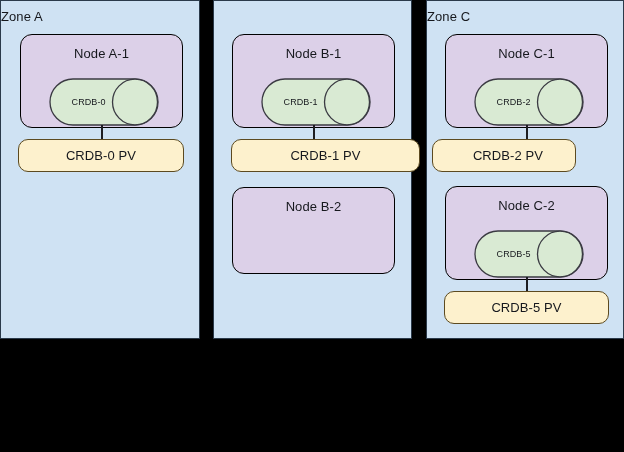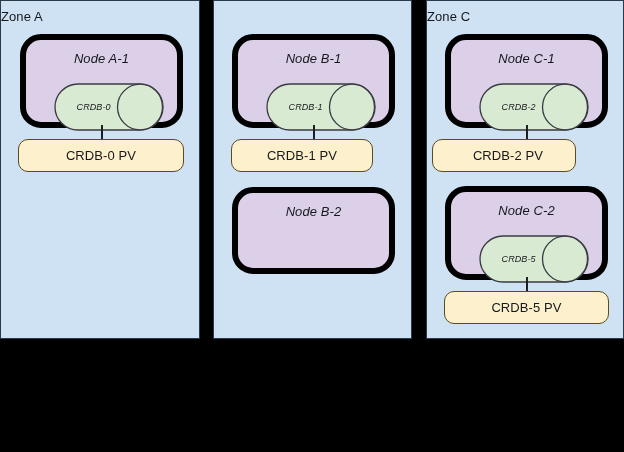--- a/index.html
+++ b/index.html
@@ -41,24 +41,23 @@
     font-size: 13px;
     color: #16181d;
     line-height: 16px;
     letter-spacing: .1px;
   }
 
   
   .node {
     position: absolute;
     background: #dcd0e8;
-    border: 6px solid #000000;
-    border-radius: 21px;
+    border: 1px solid #000000;
+    border-radius: 12px;
     box-sizing: border-box;
-    font-style: italic;
   }
   .node-title {
     position: absolute;
     left: 0;
     right: 0;
     top: 11px;
     text-align: center;
     font-size: 13px;
     color: #16181d;
     line-height: 16px;
@@ -157,21 +156,21 @@
           <ellipse cx="86" cy="24" rx="22.5" ry="22.8" fill="#d9ead3" stroke="#3a3a42" stroke-width="1.3"></ellipse>
         </svg>
         <div class="cyl-label">
           <span>CRDB-1</span>
         </div>
       </div>
     </div>
 
     <div class="connector" style="left:99px; top:124px; height:16px;"></div>
 
-    <div class="pv" style="left:17px; top:138px; width:142px; height:33px;">
+    <div class="pv" style="left:17px; top:138px; width:189px; height:33px;">
       <span class="pv-label">CRDB-1 PV</span>
     </div>
 
     <div class="node" style="left:18px; top:186px; width:163px; height:87px;">
       <div class="node-title">Node B-2</div>
     </div>
   </div>
 
   <div class="zone" style="left:426px; top:0px; width:198px; height:339px;">
     <div class="zone-title">Zone C</div>

